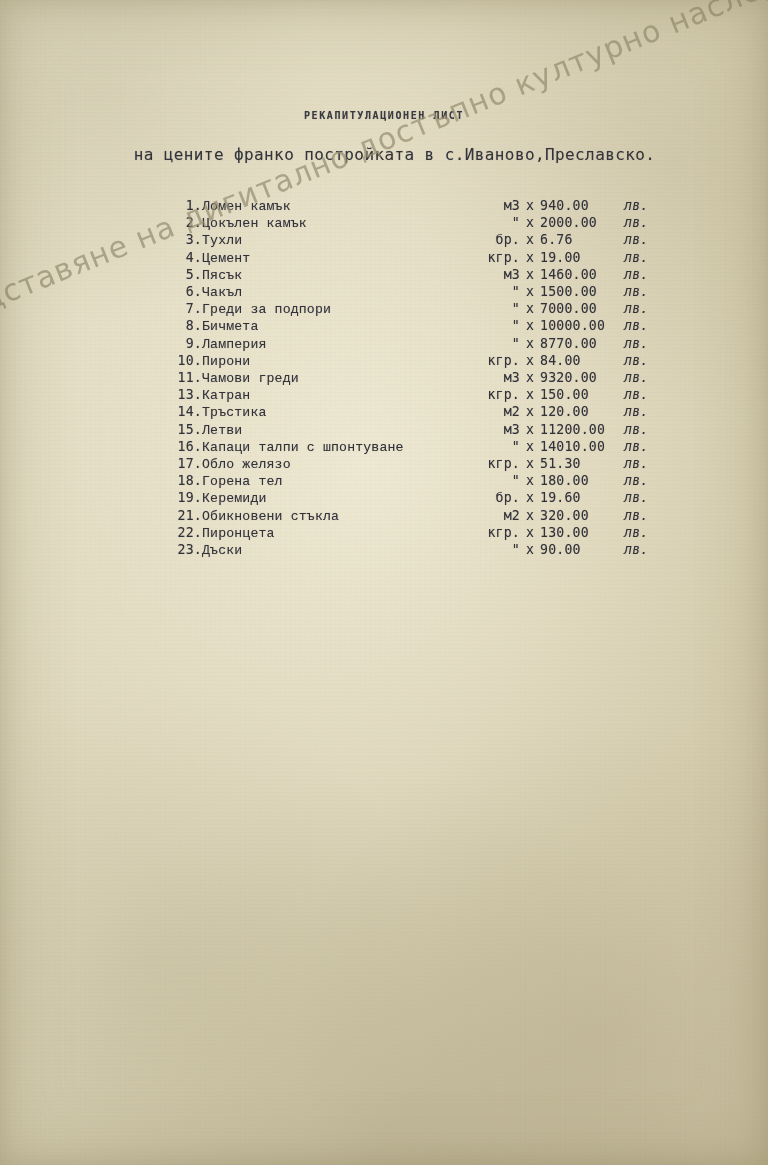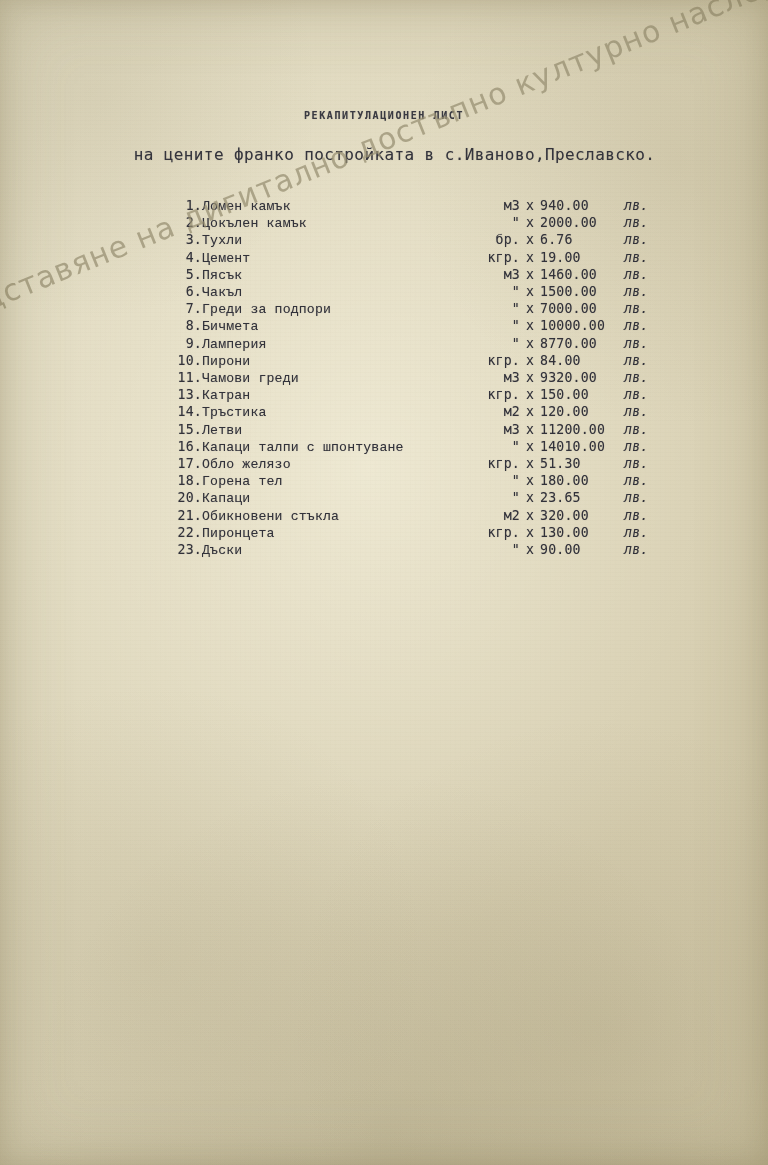--- a/index.html
+++ b/index.html
@@ -294,25 +294,25 @@
         </tr>
         <tr>
           <td class="c-num">18.</td>
           <td class="c-name">Горена тел</td>
           <td class="c-unit">"</td>
           <td class="c-x">х</td>
           <td class="c-val">180.00</td>
           <td class="c-cur">лв.</td>
         </tr>
         <tr>
-          <td class="c-num">20.</td>
-          <td class="c-name">Капаци</td>
-          <td class="c-unit">"</td>
-          <td class="c-x">х</td>
-          <td class="c-val">23.65</td>
+          <td class="c-num">19.</td>
+          <td class="c-name">Керемиди</td>
+          <td class="c-unit">бр.</td>
+          <td class="c-x">х</td>
+          <td class="c-val">19.60</td>
           <td class="c-cur">лв.</td>
         </tr>
         <tr>
           <td class="c-num">21.</td>
           <td class="c-name">Обикновени стъкла</td>
           <td class="c-unit">м2</td>
           <td class="c-x">х</td>
           <td class="c-val">320.00</td>
           <td class="c-cur">лв.</td>
         </tr>

